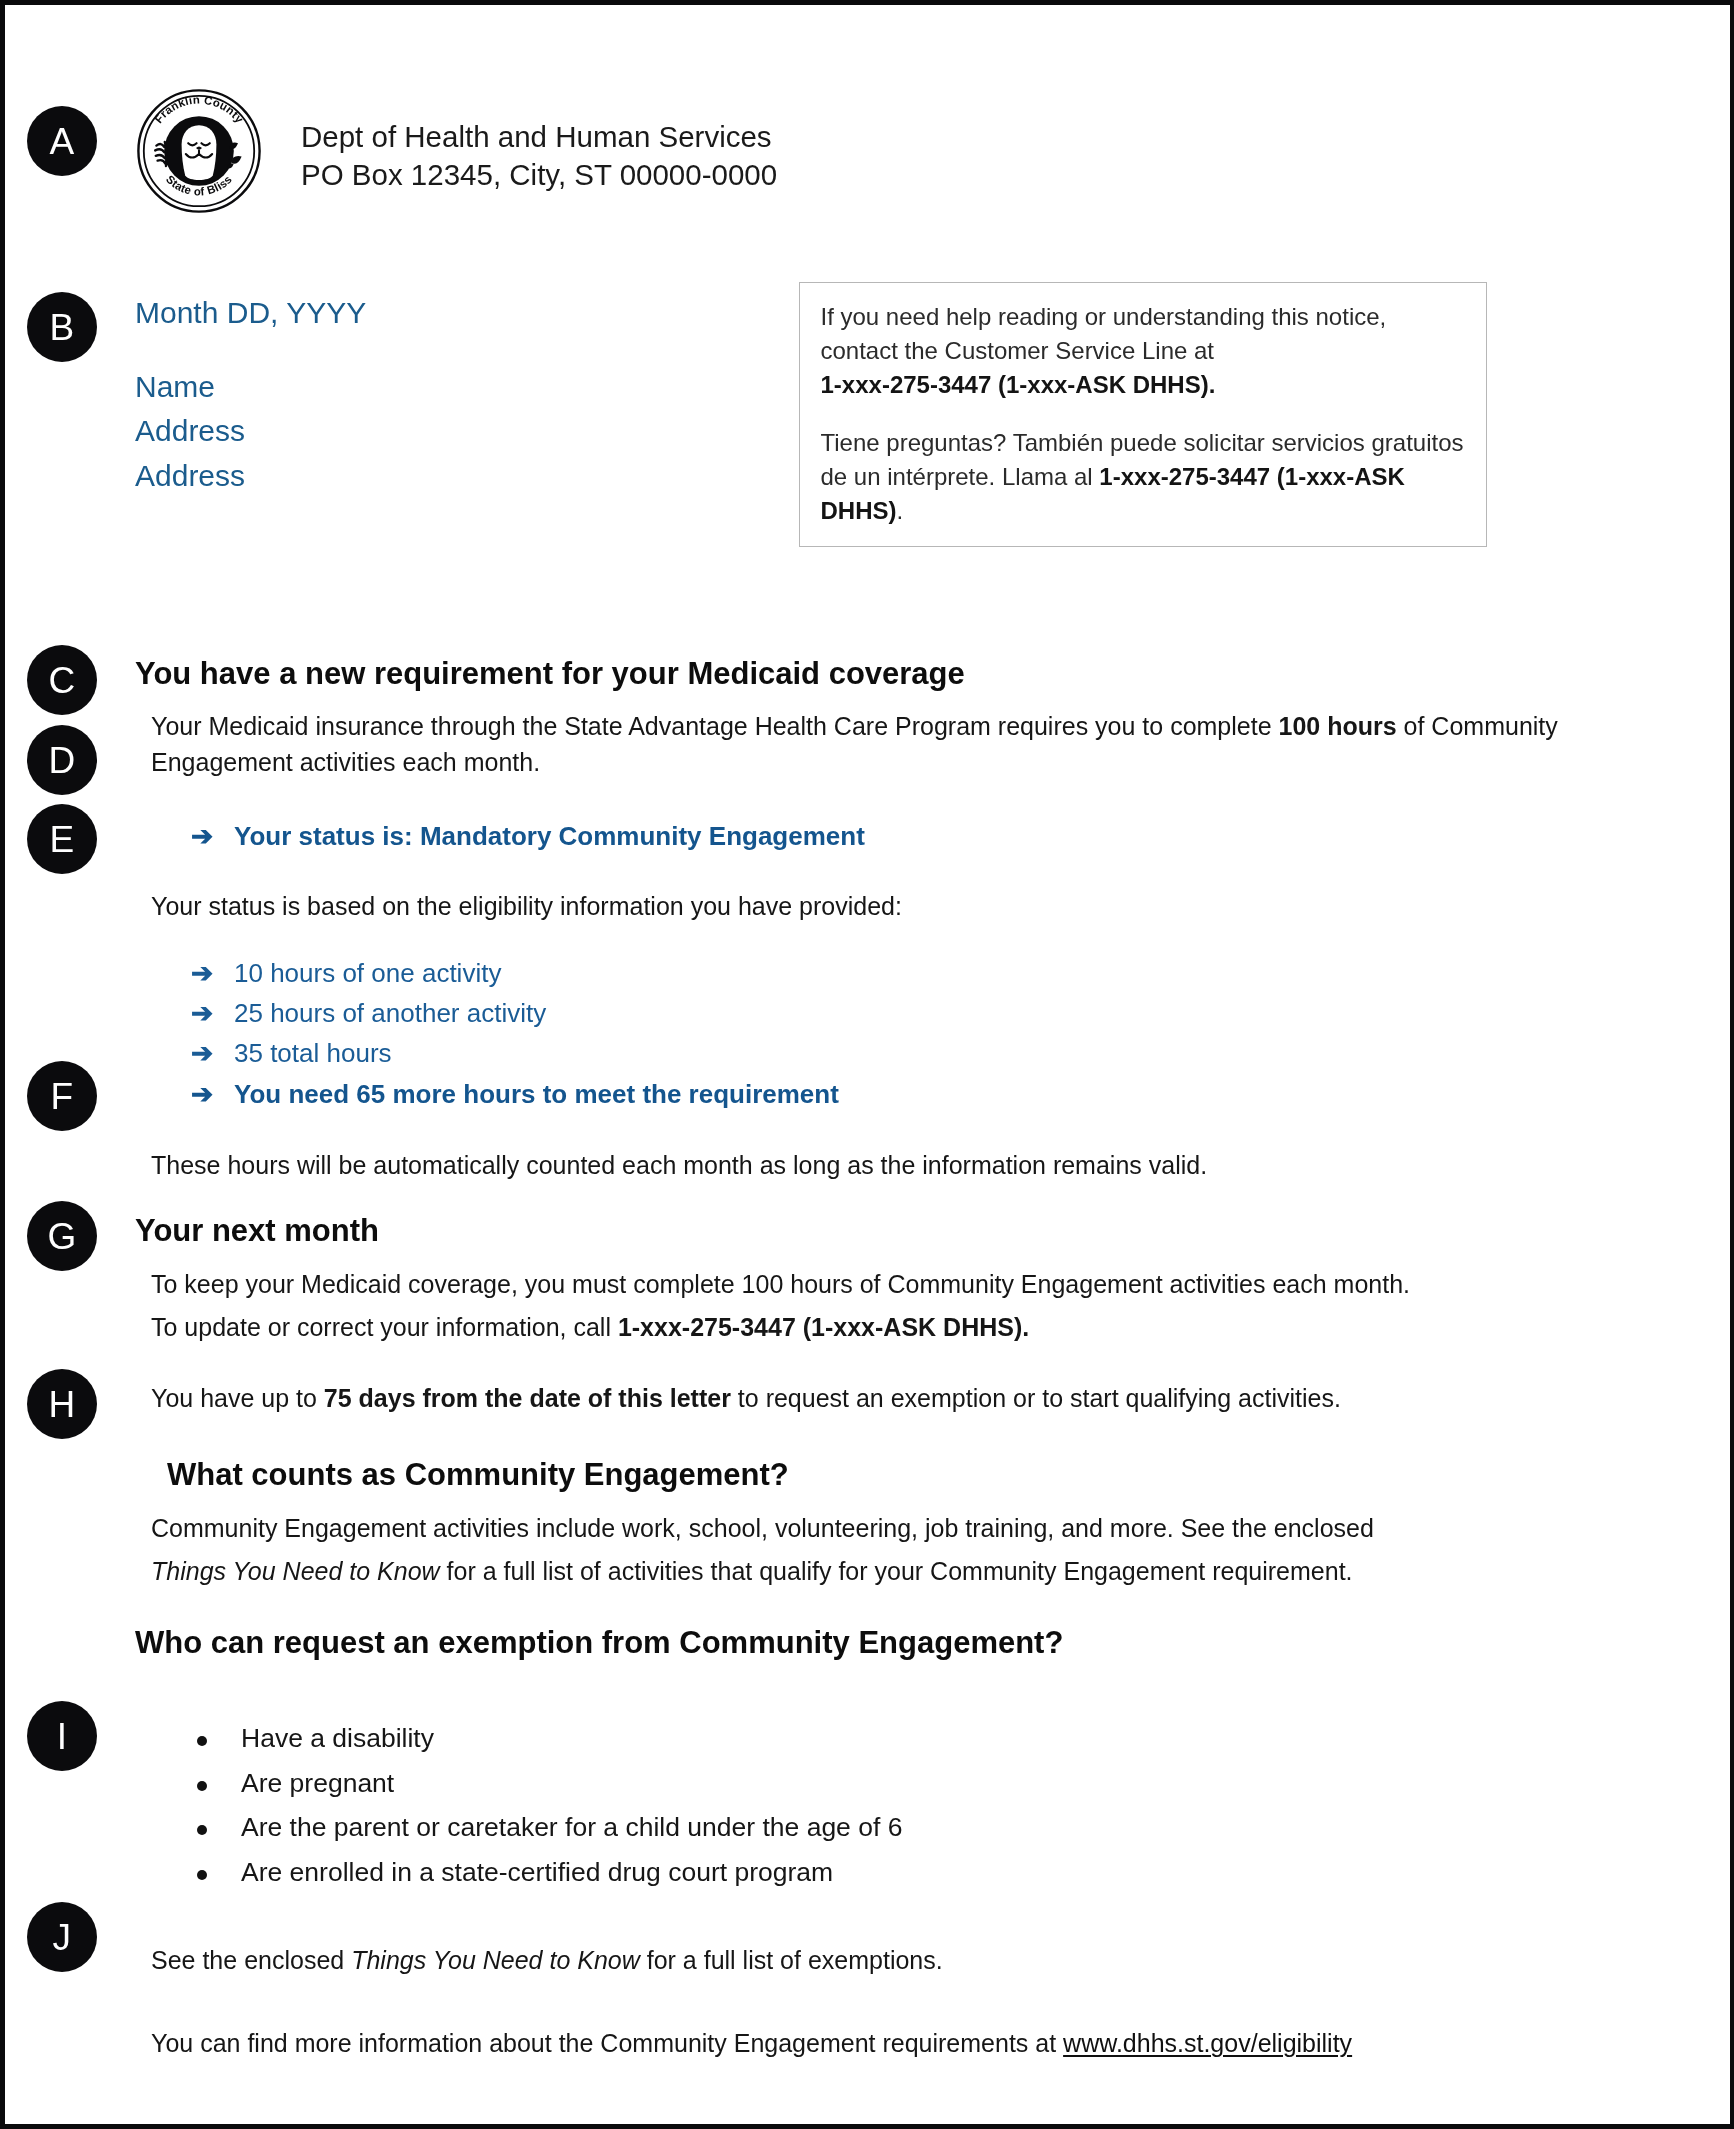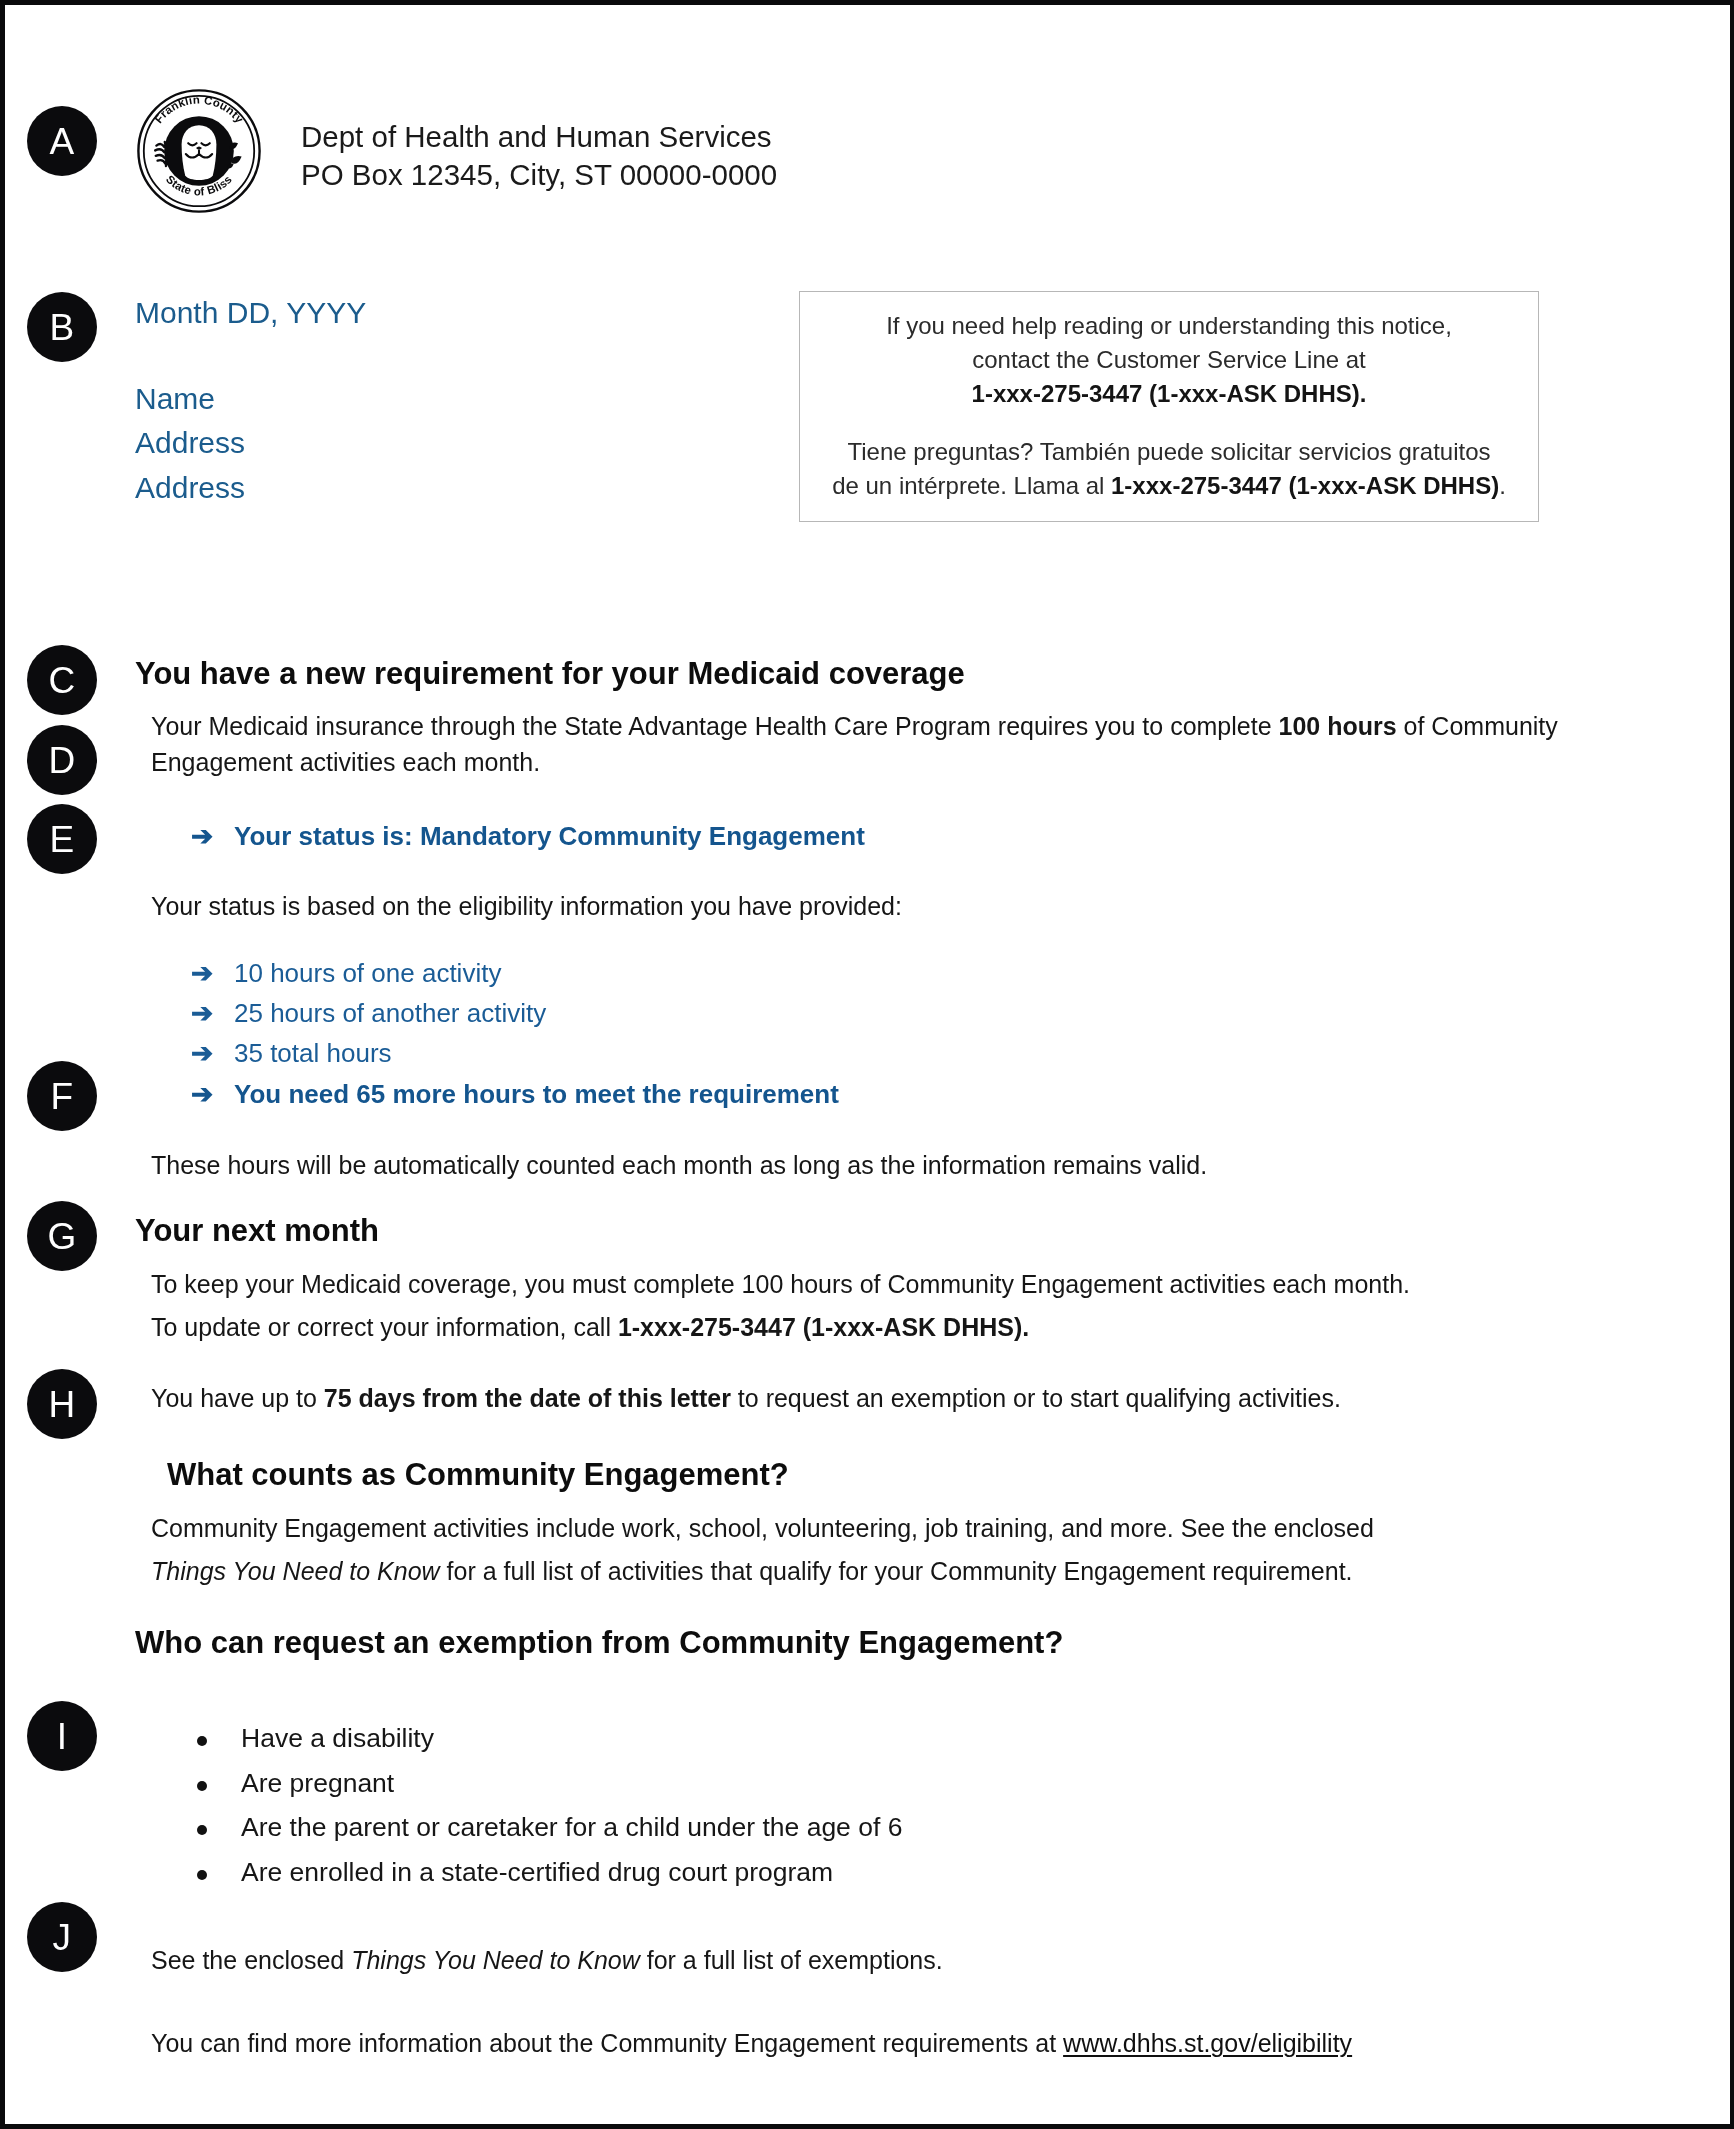--- a/index.html
+++ b/index.html
@@ -55,36 +55,35 @@
 
   
   .addr-block {
     position:absolute;
     left:130px; top:293px;
     font-size:30px;
     line-height:1.0;
     color:#1b5c8d;
     font-weight:400;
   }
-  .addr-block .date { margin-bottom:12px; }
+  .addr-block .date { margin-bottom:0; }
   .addr-block .gap { height:29px; }
   .addr-block .ln { margin-top:14.5px; }
 
   
   .helpbox {
     position:absolute;
-    left:794px; top:286px;
-    width:740px;
+    left:794px; top:277px;
+    width:688px;
     padding:17px 20.5px 18px 20.5px;
     border:1.8px solid #b7b7b7;
     background:#ffffff;
     font-size:24px;
     line-height:1.42;
     color:#2b2b2b;
-    text-align:center;
   }
   .helpbox b { font-weight:700; color:#141414; }
   .helpbox .spacer { height:24px; }
 
   
   .h2 {
     position:absolute;
     left:130px;
     font-size:31px;
     font-weight:700;

